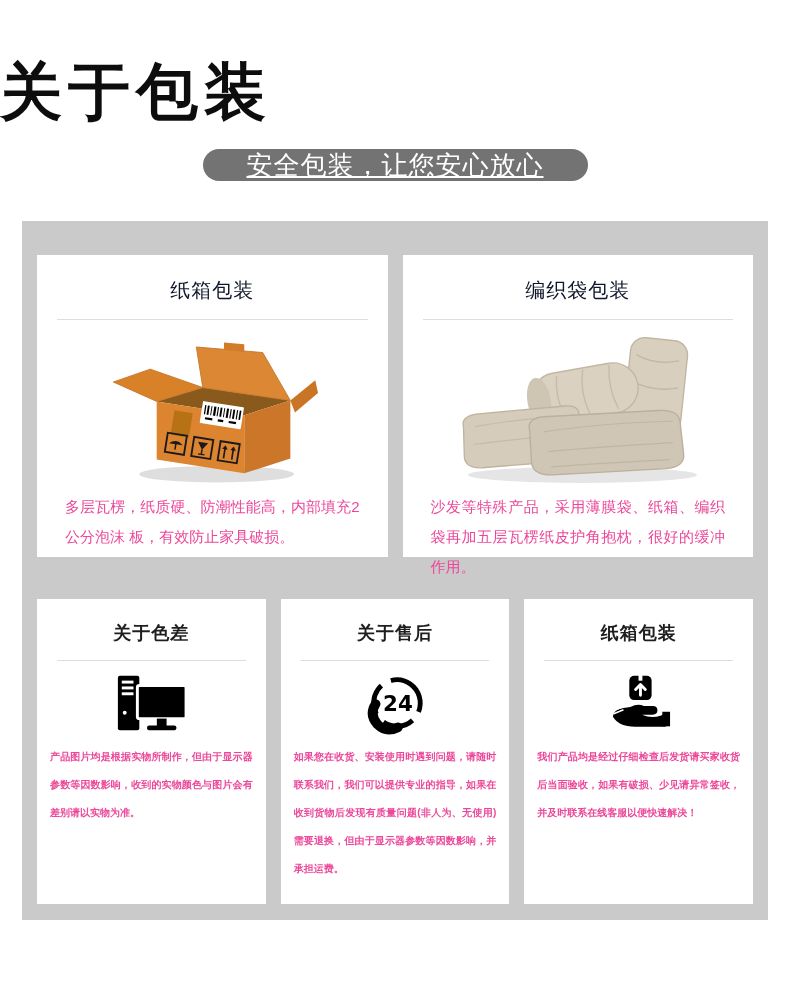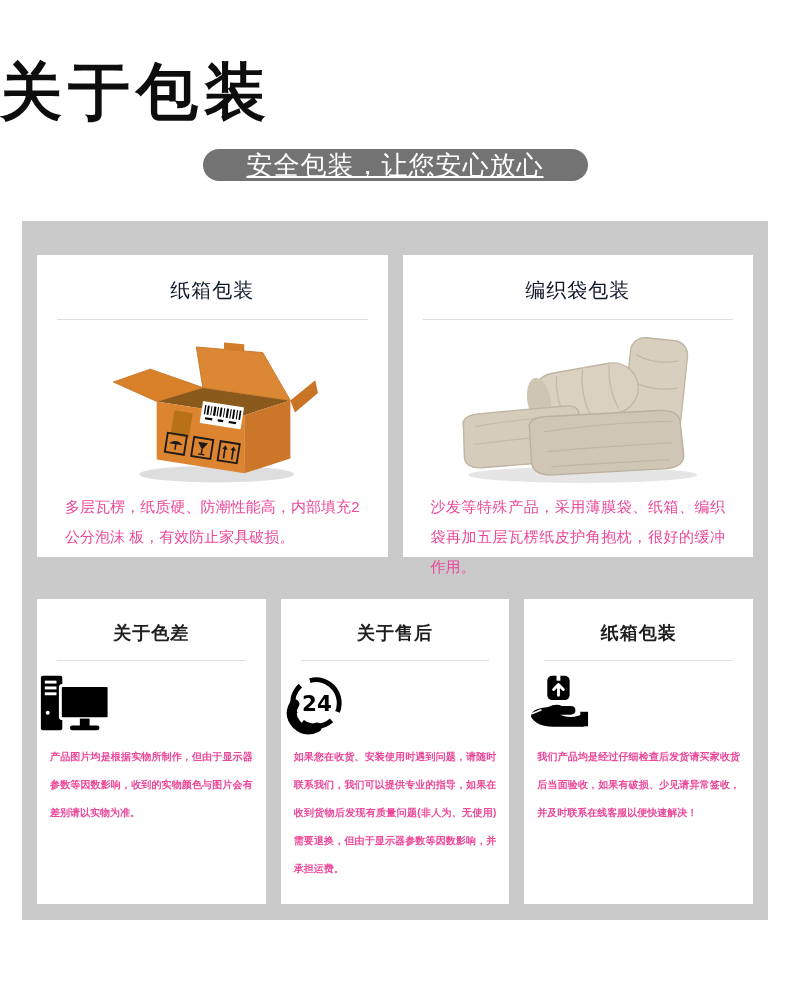--- a/index.html
+++ b/index.html
@@ -31,21 +31,21 @@
     text-align:center; font-size:20px; font-weight:400; color:#0f172a;
     padding-top:22px; letter-spacing:1px;
   }
   .cards-row.bottom .card-title { font-size:18px; font-weight:700; color:#1e1e1e; }
   .divider { height:1px; background:#dddddd; margin:15px 20px 0 20px; }
   .card-figure { height:172px; display:flex; align-items:center; justify-content:center; }
   .card-desc {
     font-size:15px; line-height:30px; color:#ec4899; margin:0 28px;
     text-align:justify;
   }
-  .icon-wrap { height:80px; display:flex; align-items:center; padding-top:6px; }
+  .icon-wrap { height:80px; display:flex; align-items:center; justify-content:center; padding-top:6px; }
   .cards-row.bottom .card-desc { font-size:10px; line-height:28px; margin:2px 13px 0 13px;font-weight:bold; }
 </style>
 </head>
 <body>
 
 <div>
 
   <h1 class="page-title">关于包装</h1>
 
   <div class="banner">

